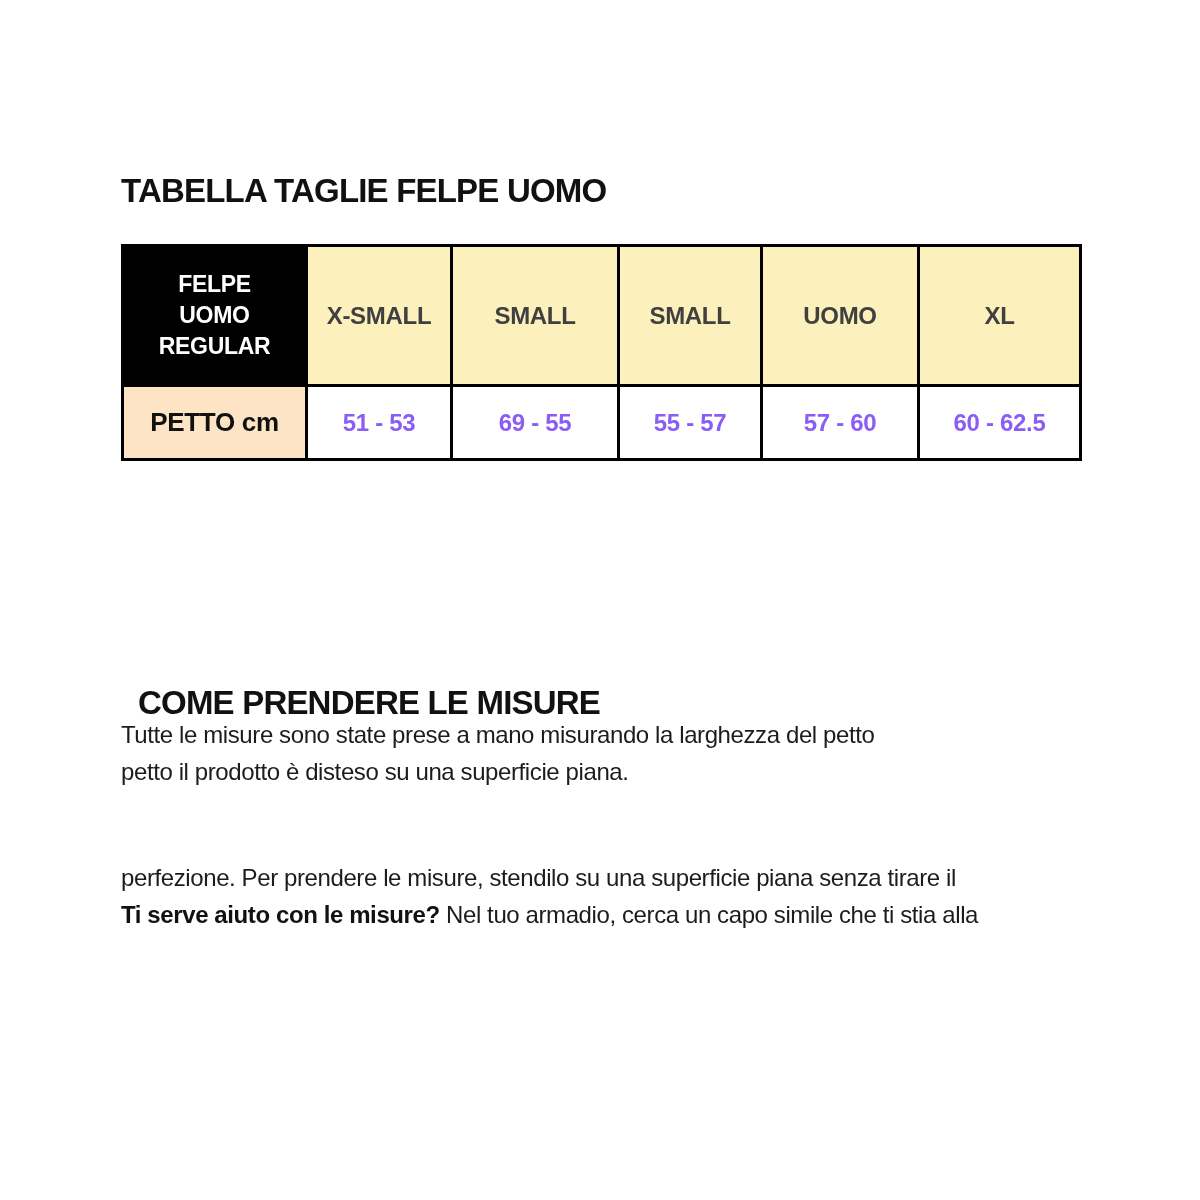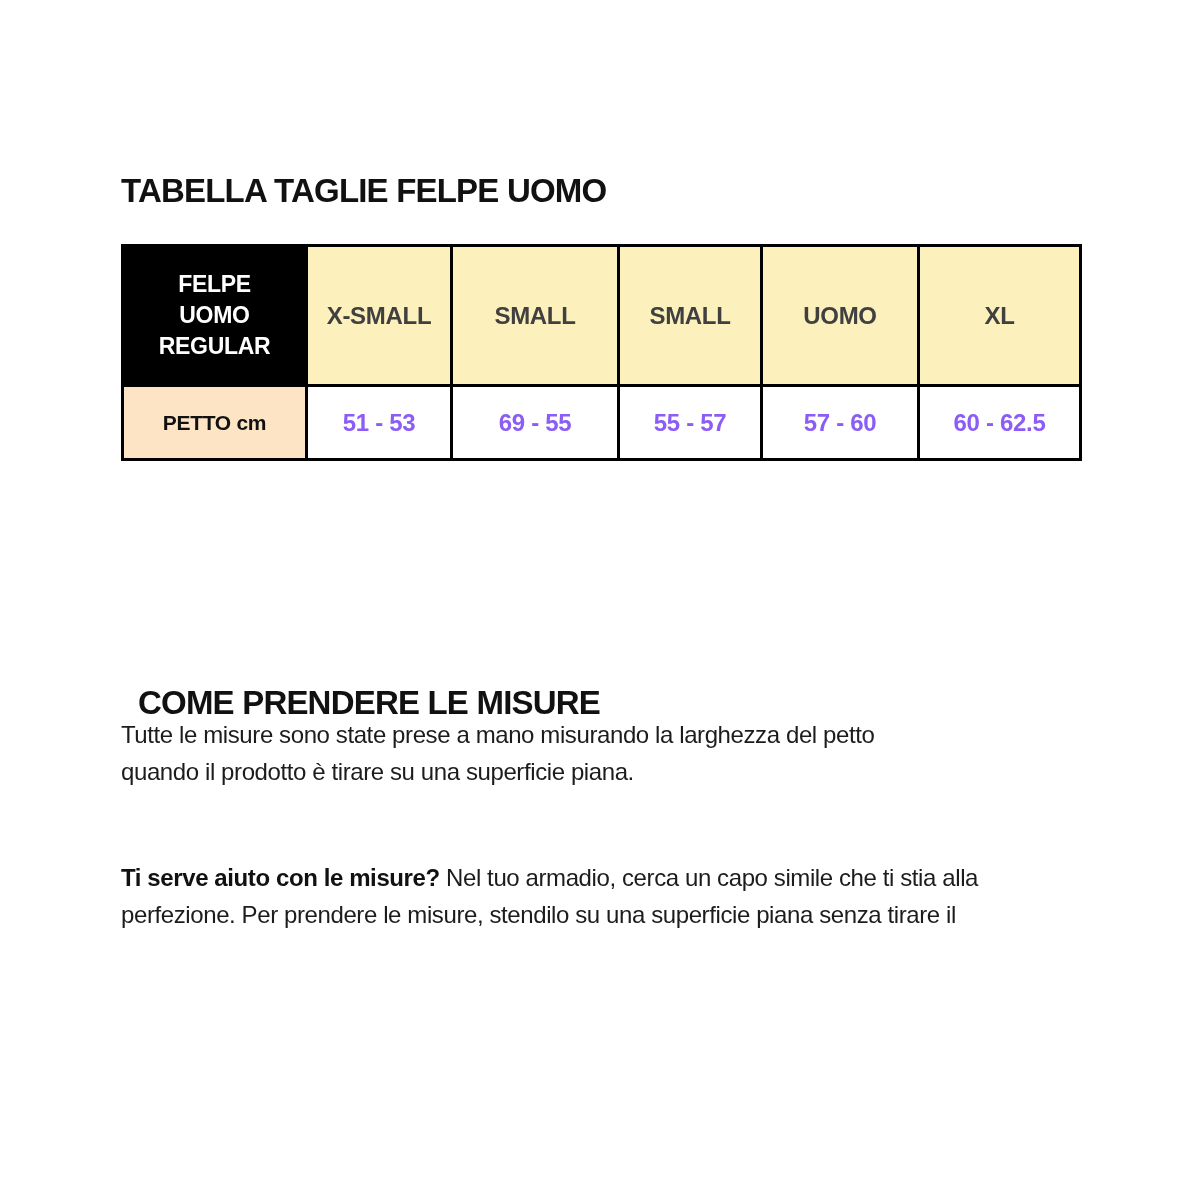--- a/index.html
+++ b/index.html
@@ -53,21 +53,21 @@
   }
   .corner-cell .corner-line { display: block; }
   .size-head {
     background: var(--size-header-bg, #FCF0BD);
     color: #404040;
     font-size: 24px;
   }
   .row-label-cell {
     background: var(--row-label-bg, #FCE4C4);
     color: #111;
-    font-size: 21px;
+    font-size: 26px;
   }
   .value-cell {
     background: #ffffff;
     color: #8b5cf6;
     font-size: 24px;
   }
 
   
   .body-text {
     font-size: 24px;
@@ -117,22 +117,22 @@
         <td class="value-cell">60 - 62.5</td>
       </tr>
     </tbody>
   </table>
 </div>
 
 <h2 class="abs page-heading" id="measure-heading">COME PRENDERE LE MISURE</h2>
 
 <div class="abs body-text" id="measure-intro">
   <div class="text-line">Tutte le misure sono state prese a mano misurando la larghezza del petto</div>
-  <div class="text-line">quando il prodotto è tirare su una superficie piana.</div>
+  <div class="text-line">petto il prodotto è disteso su una superficie piana.</div>
 </div>
 
 <div class="abs body-text" id="measure-help">
+  <div class="text-line">perfezione. Per prendere le misure, stendilo su una superficie piana senza tirare il</div>
   <div class="text-line">
     <span class="bold-lead">Ti serve aiuto con le misure?</span>
     <span>Nel tuo armadio, cerca un capo simile che ti stia alla</span>
   </div>
-  <div class="text-line">perfezione. Per prendere le misure, stendilo su una superficie piana senza tirare il</div>
 </div>
 
 </body></html>

